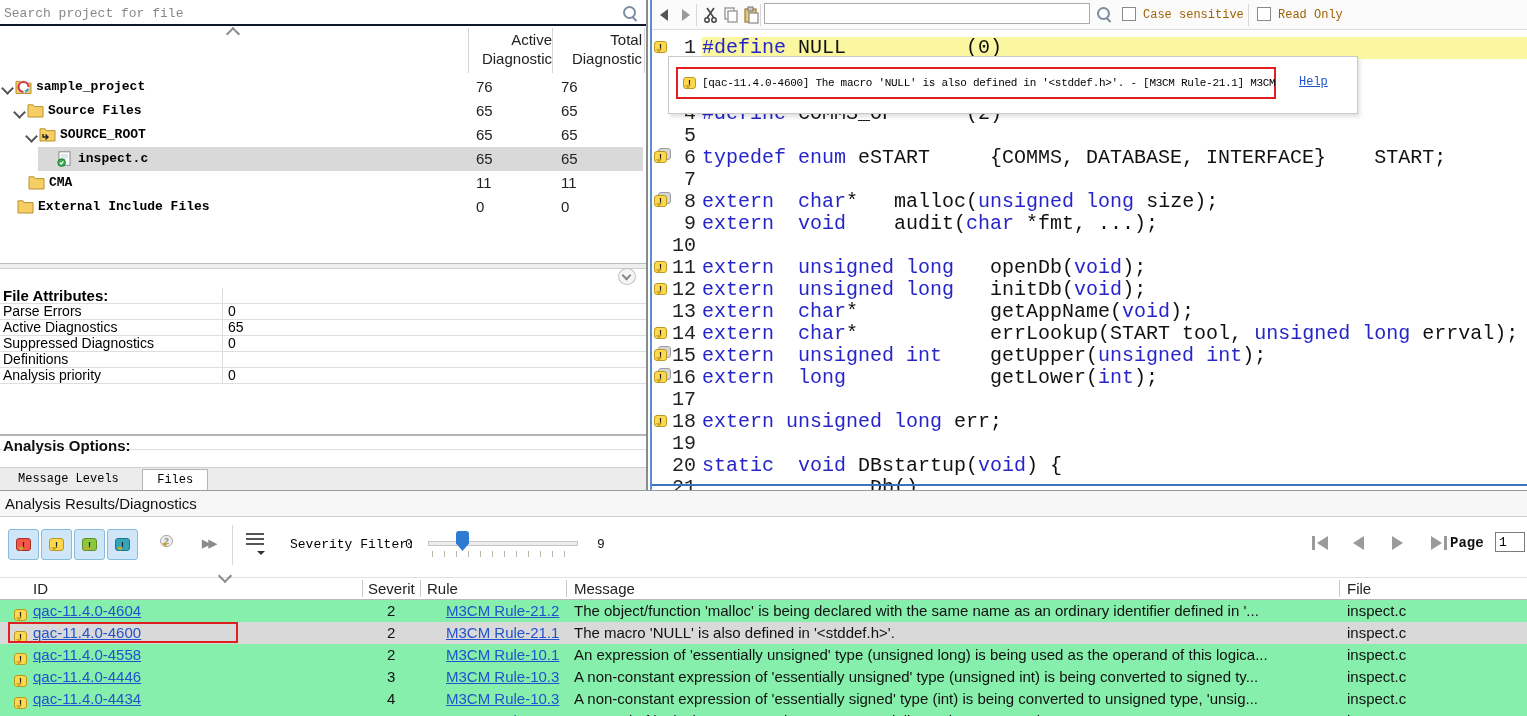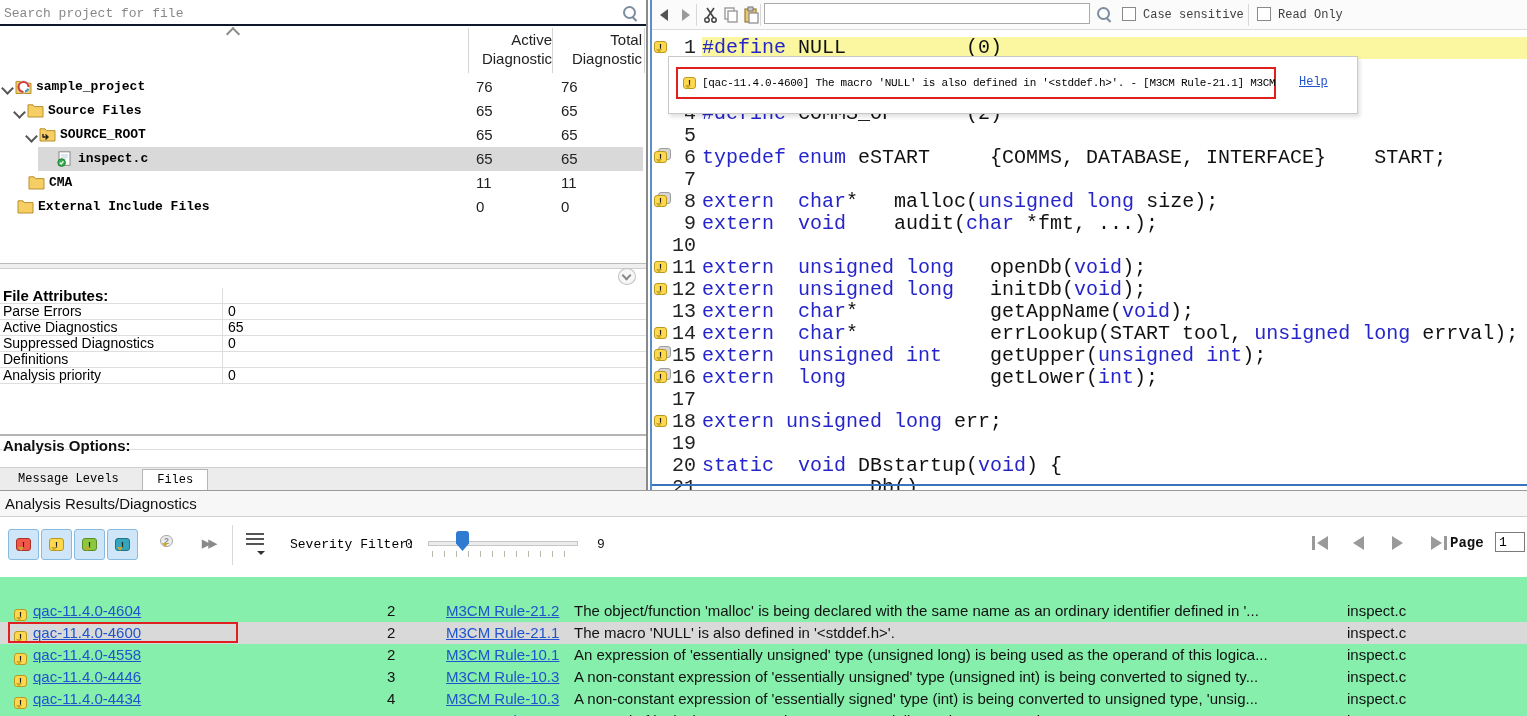--- a/index.html
+++ b/index.html
@@ -51,21 +51,21 @@
   #tab-bar{position:absolute;left:0;top:467px;width:100%;height:23px;background:#ececec;border-top:1px solid #cfcfcf;box-sizing:border-box;}
   .tab{position:absolute;top:1px;height:21px;padding:0 14px;font:12px "Liberation Mono",monospace;line-height:21px;color:#000;background:#ececec;}
   .tab.active{background:#fff;border:1px solid #b5b5b5;border-bottom:none;box-sizing:border-box;}
   
   #editor{position:absolute;left:650px;top:0;width:877px;height:490px;background:#fff;border-left:2px solid #5b8fc9;box-sizing:border-box;}
   #ed-toolbar{position:absolute;left:0;top:0;width:100%;height:30px;background:#fbfbfb;border-bottom:1px solid #dcdcdc;box-sizing:border-box;}
   .eicon{position:absolute;top:6px;width:18px;height:18px;}
   .esep{position:absolute;top:4px;width:1px;height:22px;background:#d8d8d8;}
   #ed-search{position:absolute;left:112px;top:3px;width:326px;height:21px;border:1px solid #aaa;box-sizing:border-box;font:13px "Liberation Sans",sans-serif;padding:0 3px;outline:none;}
   .cb{position:absolute;top:7px;width:14px;height:14px;border:1px solid #8a8a8a;background:#fff;box-sizing:border-box;}
-  .cb-label{position:absolute;top:8px;font:12px "Liberation Mono",monospace;color:#404040;white-space:nowrap;}
+  .cb-label{position:absolute;top:8px;font:12px "Liberation Mono",monospace;color:#a16207;white-space:nowrap;}
   #code-area{position:absolute;left:0;top:30px;width:100%;height:460px;overflow:hidden;background:#fff;}
   .cline{position:absolute;left:0;width:100%;height:22px;}
   .gic{position:absolute;left:2px;top:3px;width:18px;height:17px;}
   .lnum{position:absolute;left:16px;top:0;width:28px;text-align:right;font:20px "Liberation Mono",monospace;color:#222;line-height:22px;}
   .ltext{position:absolute;left:50px;top:0;right:0;height:22px;white-space:pre;font:20px "Liberation Mono",monospace;line-height:22px;color:#111;}
   .ltext.hl{background:#faf7a0;}
   .kw{color:#2525c9;}
   #ed-blue-line{position:absolute;left:0;top:454px;width:100%;height:2px;background:#3b74bc;}
   
   .balloon{position:relative;display:inline-block;width:13px;height:12px;border-radius:3px;border:1px solid #b99a1f;background:#ffd84d;
@@ -480,20 +480,32 @@
           <span class="tri-r" style="left:4px;"></span>
         </div>
       <div class="pgbtn" style="left:1427px;">
           <span class="tri-r" style="left:4px;"></span>
           <span class="pbar" style="left:17px;"></span>
         </div>
       <span id="page-label">Page</span>
       <input id="page-input" type="text" value="1" style="">
     </div>
 
+    <div id="grid-header">
+      <span id="grid-sort" class="chev down"></span>
+      <span class="gh" style="left:33px;">ID</span>
+      <span class="gh" style="left:368px;">Severit</span>
+      <span class="gh" style="left:427px;">Rule</span>
+      <span class="gh" style="left:574px;">Message</span>
+      <span class="gh" style="left:1347px;">File</span>
+      <div class="gh-div" style="left:362px;"></div>
+      <div class="gh-div" style="left:420px;"></div>
+      <div class="gh-div" style="left:566px;"></div>
+      <div class="gh-div" style="left:1339px;"></div>
+    </div>
     <div id="grid-rows">
         <div class="grow">
           <span class="gcell icon"><span class="balloon ">!</span></span>
           <a class="gcell id lnk">qac-11.4.0-4604</a>
           <span class="gcell sev">2</span>
           <a class="gcell rule lnk">M3CM Rule-21.2</a>
           <span class="gcell msg">The object/function 'malloc' is being declared with the same name as an ordinary identifier defined in '...</span>
           <span class="gcell file">inspect.c</span>
         </div>
         <div class="grow sel">

